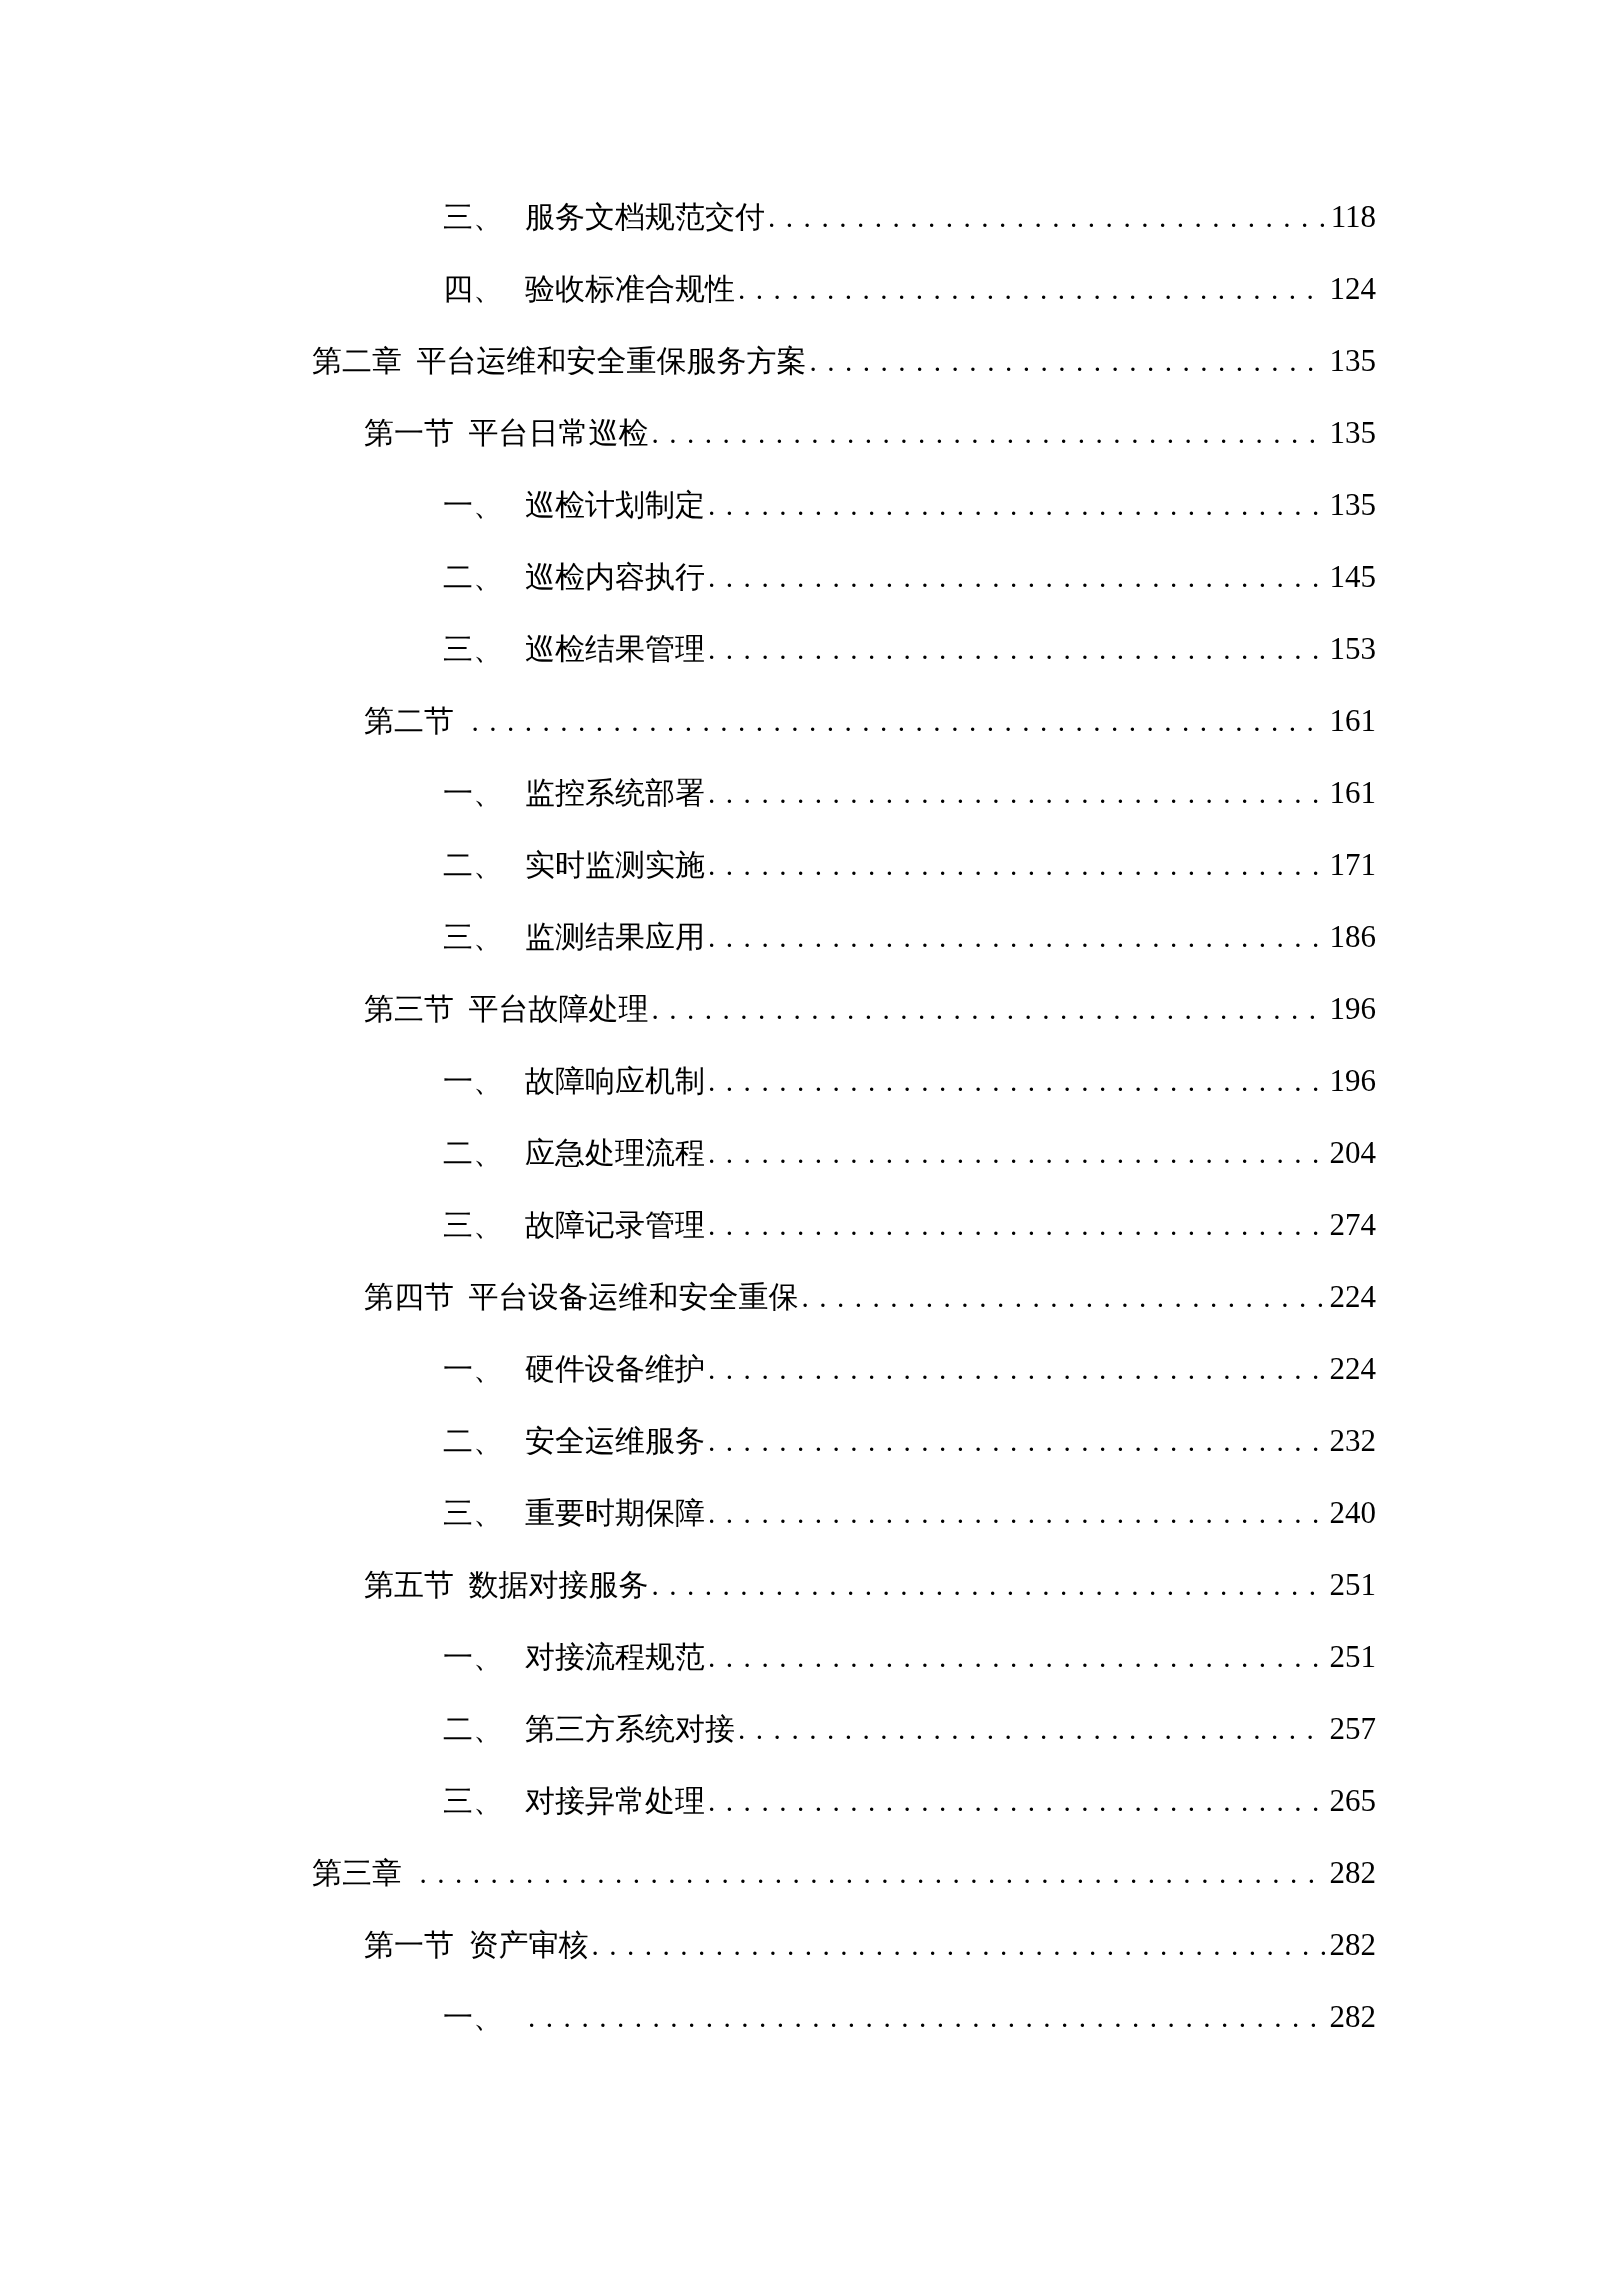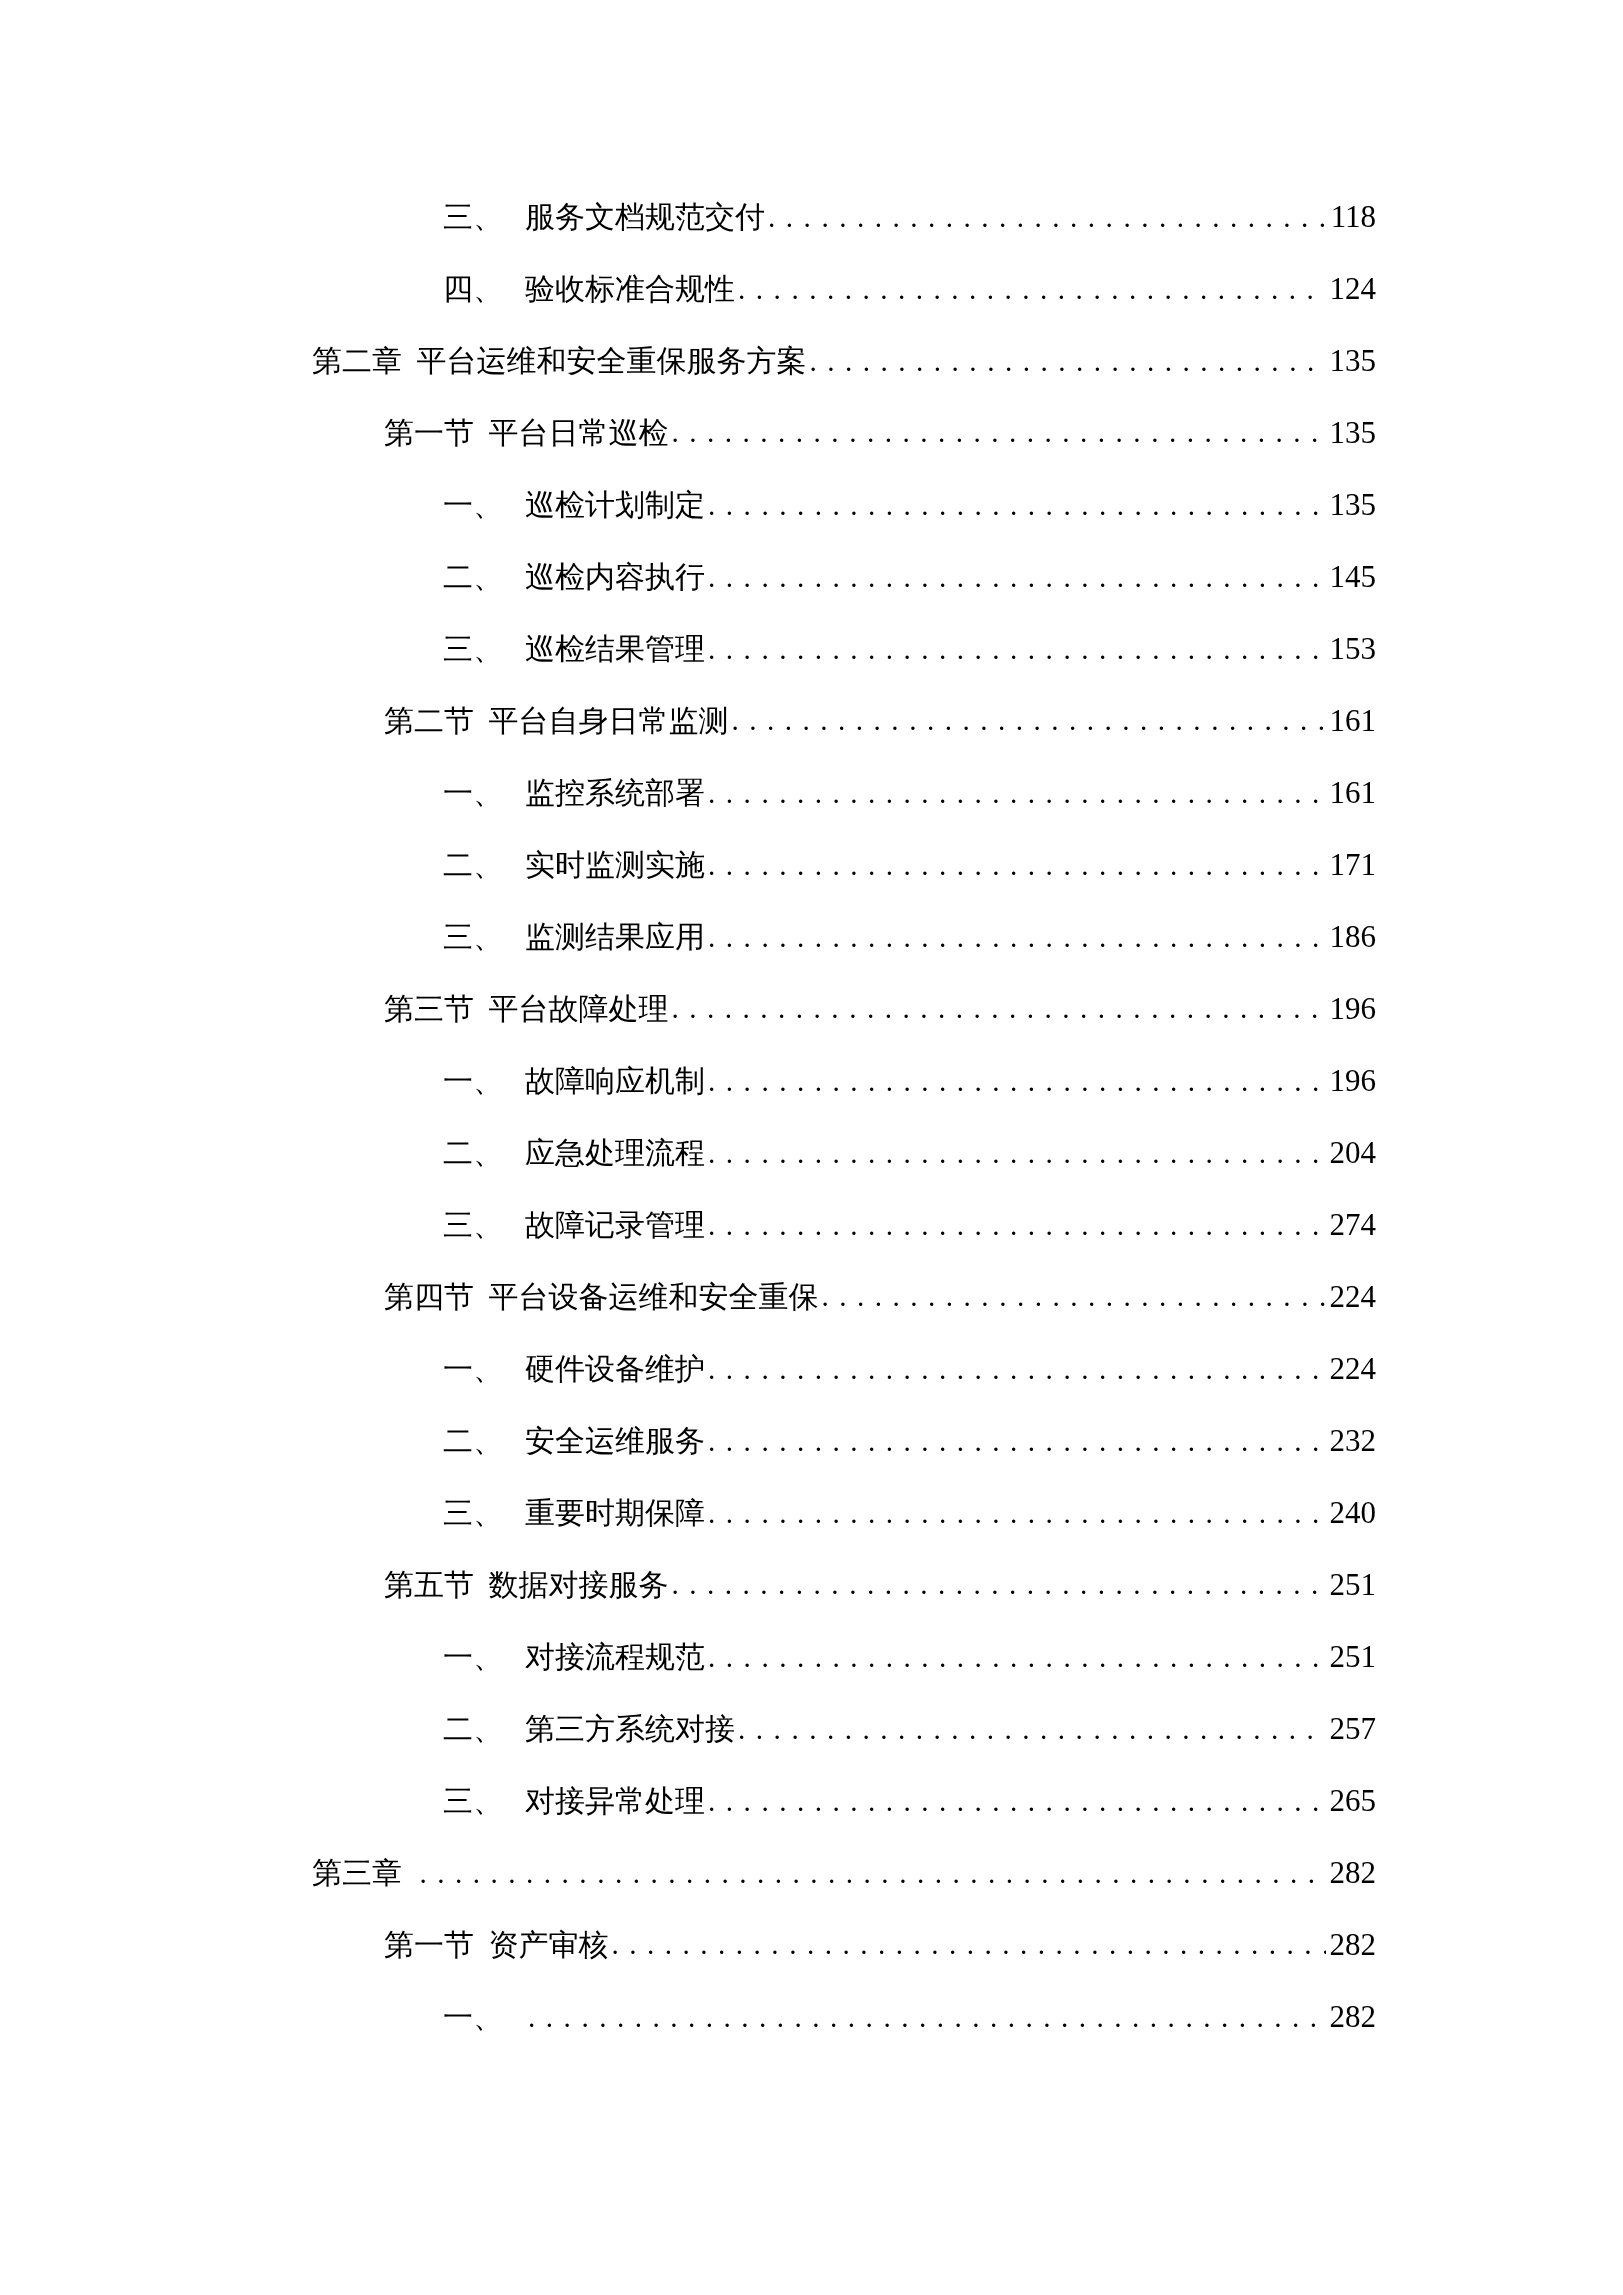--- a/index.html
+++ b/index.html
@@ -30,21 +30,21 @@
   }
   .toc-row .entry {
     position: absolute;
     top: 0;
     right: 247px;
     display: flex;
     align-items: baseline;
     height: 72px;
   }
   .toc-row.level-1 .entry { left: 312px; }
-  .toc-row.level-2 .entry { left: 384px; align-items: flex-end; }
+  .toc-row.level-2 .entry { left: 364px; }
   .toc-row.level-3 .entry { left: 443px; }
 
   .num {
     flex: none;
   }
   .level-1 .num, .level-2 .num { margin-right: 14.4px; }
   .level-3 .num { display: inline-block; width: 82px; }
 
   .title {
     flex: none;
@@ -124,21 +124,20 @@
       <div class="entry">
         <span class="num">三、</span>
         <span class="title">巡检结果管理</span>
         <span class="leader"></span>
         <span class="page">153</span>
       </div>
     </div>
   <div class="toc-row level-2">
       <div class="entry">
         <span class="num">第二节</span>
-        <span class="title">平台自身日常监测</span>
         <span class="leader"></span>
         <span class="page">161</span>
       </div>
     </div>
   <div class="toc-row level-3">
       <div class="entry">
         <span class="num">一、</span>
         <span class="title">监控系统部署</span>
         <span class="leader"></span>
         <span class="page">161</span>

